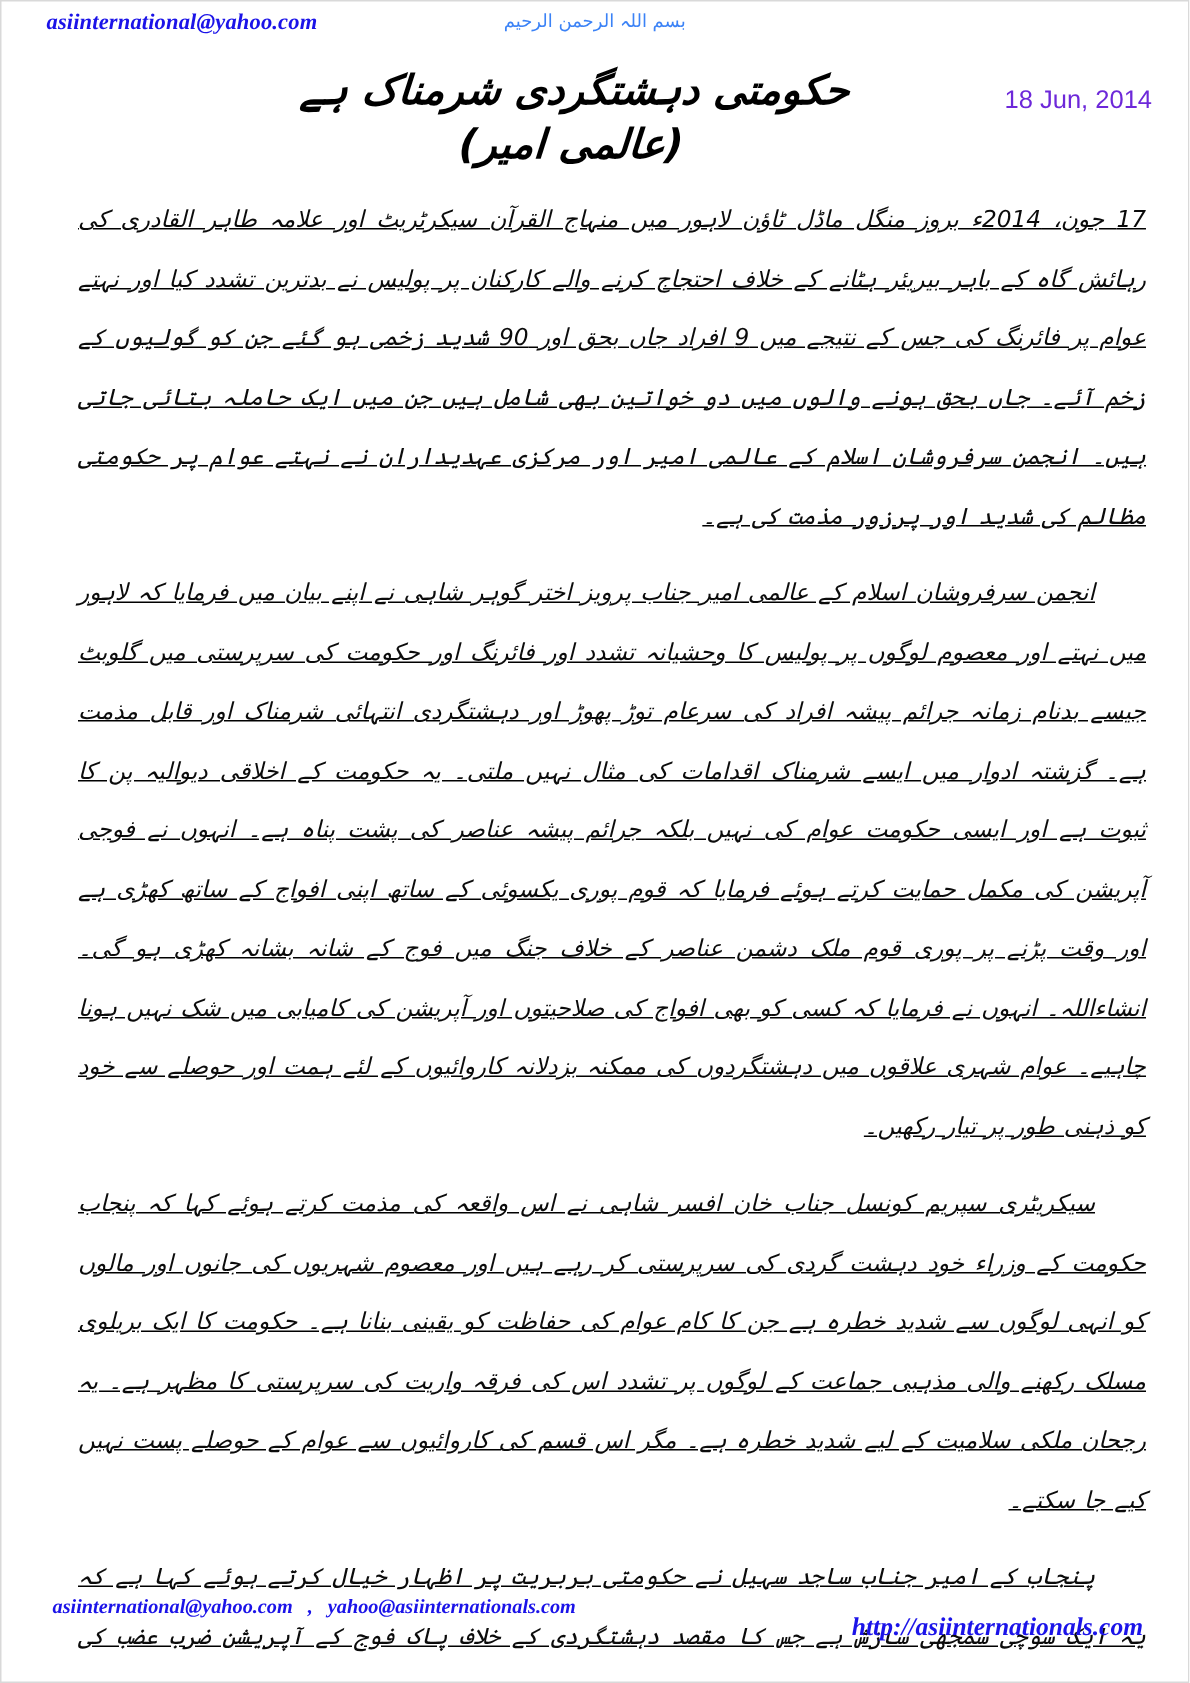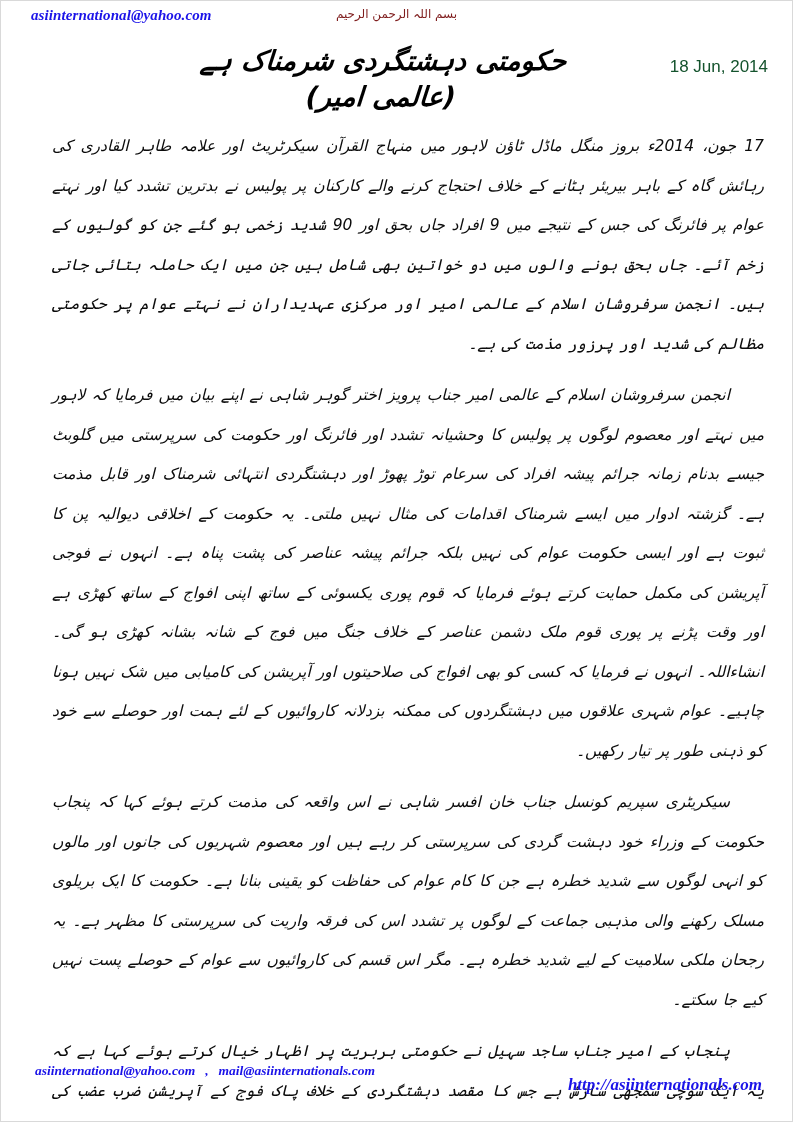--- a/index.html
+++ b/index.html
@@ -11,20 +11,21 @@
     font-family: "Liberation Serif", "DejaVu Serif", serif;
   }
   .page {
     position: relative;
     width: 793px;
     height: 1122px;
     background: #ffffff;
     border: 1px solid #d9d9d9;
     box-sizing: border-box;
     overflow: hidden;
+    text-decoration: underline;
   }
   .top-bar {
     position: relative;
     height: 34px;
   }
   .hdr-email {
     position: absolute;
     left: 30px;
     top: 6px;
     color: #1b13e8;
@@ -37,21 +38,21 @@
   }
   .bismillah {
     position: absolute;
     left: 0;
     right: 0;
     top: 6px;
     text-align: center;
     direction: rtl;
     font-family: "DejaVu Sans", "Liberation Sans", sans-serif;
     font-size: 12px;
-    color: #7f1d1d;
+    color: #3b82f6;
   }
   .title-row {
     position: relative;
     height: 86px;
   }
   .doc-title {
     position: absolute;
     right: 200px;
     top: 8px;
     width: 420px;
@@ -64,21 +65,21 @@
     color: #000000;
     line-height: 1.35;
     transform: skewX(-4deg);
   }
   .doc-date {
     position: absolute;
     right: 24px;
     top: 22px;
     font-family: "Liberation Sans", "DejaVu Sans", sans-serif;
     font-size: 17px;
-    color: #14532d;
+    color: #6d28d9;
     white-space: nowrap;
   }
   .body-wrap {
     padding: 6px 28px 0 34px;
     direction: rtl;
   }
   p.para {
     direction: rtl;
     text-align: justify;
     text-align-last: right;
@@ -149,18 +150,18 @@
     <p class="para indent">انجمن سرفروشان اسلام کے عالمی امیر جناب پرویز اختر گوہر شاہی نے اپنے بیان میں فرمایا کہ لاہور میں نہتے اور معصوم لوگوں پر پولیس کا وحشیانہ تشدد اور فائرنگ اور حکومت کی سرپرستی میں گلوبٹ جیسے بدنام زمانہ جرائم پیشہ افراد کی سرعام توڑ پھوڑ اور دہشتگردی انتہائی شرمناک اور قابل مذمت ہے۔ گزشتہ ادوار میں ایسے شرمناک اقدامات کی مثال نہیں ملتی۔ یہ حکومت کے اخلاقی دیوالیہ پن کا ثبوت ہے اور ایسی حکومت عوام کی نہیں بلکہ جرائم پیشہ عناصر کی پشت پناہ ہے۔ انہوں نے فوجی آپریشن کی مکمل حمایت کرتے ہوئے فرمایا کہ قوم پوری یکسوئی کے ساتھ اپنی افواج کے ساتھ کھڑی ہے اور وقت پڑنے پر پوری قوم ملک دشمن عناصر کے خلاف جنگ میں فوج کے شانہ بشانہ کھڑی ہو گی۔ انشاءاللہ۔ انہوں نے فرمایا کہ کسی کو بھی افواج کی صلاحیتوں اور آپریشن کی کامیابی میں شک نہیں ہونا چاہیے۔ عوام شہری علاقوں میں دہشتگردوں کی ممکنہ بزدلانہ کاروائیوں کے لئے ہمت اور حوصلے سے خود کو ذہنی طور پر تیار رکھیں۔</p>
     <p class="para indent">سیکریٹری سپریم کونسل جناب خان افسر شاہی نے اس واقعہ کی مذمت کرتے ہوئے کہا کہ پنجاب حکومت کے وزراء خود دہشت گردی کی سرپرستی کر رہے ہیں اور معصوم شہریوں کی جانوں اور مالوں کو انہی لوگوں سے شدید خطرہ ہے جن کا کام عوام کی حفاظت کو یقینی بنانا ہے۔ حکومت کا ایک بریلوی مسلک رکھنے والی مذہبی جماعت کے لوگوں پر تشدد اس کی فرقہ واریت کی سرپرستی کا مظہر ہے۔ یہ رجحان ملکی سلامیت کے لیے شدید خطرہ ہے۔ مگر اس قسم کی کاروائیوں سے عوام کے حوصلے پست نہیں کیے جا سکتے۔</p>
     <p class="para indent">پنجاب کے امیر جناب ساجد سہیل نے حکومتی بربریت پر اظہار خیال کرتے ہوئے کہا ہے کہ یہ ایک سوچی سمجھی سازش ہے جس کا مقصد دہشتگردی کے خلاف پاک فوج کے آپریشن ضرب عضب کی طرف سے توجہ ہٹانا اور ملک میں داخلی مسائل کھڑے کر کے دہشتگردی کے خلاف جہاد میں قوم کی یکسوئی کو ختم کرنا اور داخلی افراتفری پھیلانا ہے۔ پنجاب پولیس حکومت کی ایماء پر اس مقصد کے لئے جرائم پیشہ عناصر کی مکمل سرپرستی کر رہی ہے اور اُن کو اپنے مقاصد کے لئے استعمال کر رہی ہے۔</p>
 
   </div>
 
   <div class="footer">
     <div class="footer-left">
       <span>asiinternational@yahoo.com</span>
       <span class="footer-sep">,</span>
-      <span>mail@asiinternationals.com</span>
+      <span>yahoo@asiinternationals.com</span>
     </div>
     <div class="footer-url">http://asiinternationals.com</div>
   </div>
 
 </div>
 
 </body></html>

